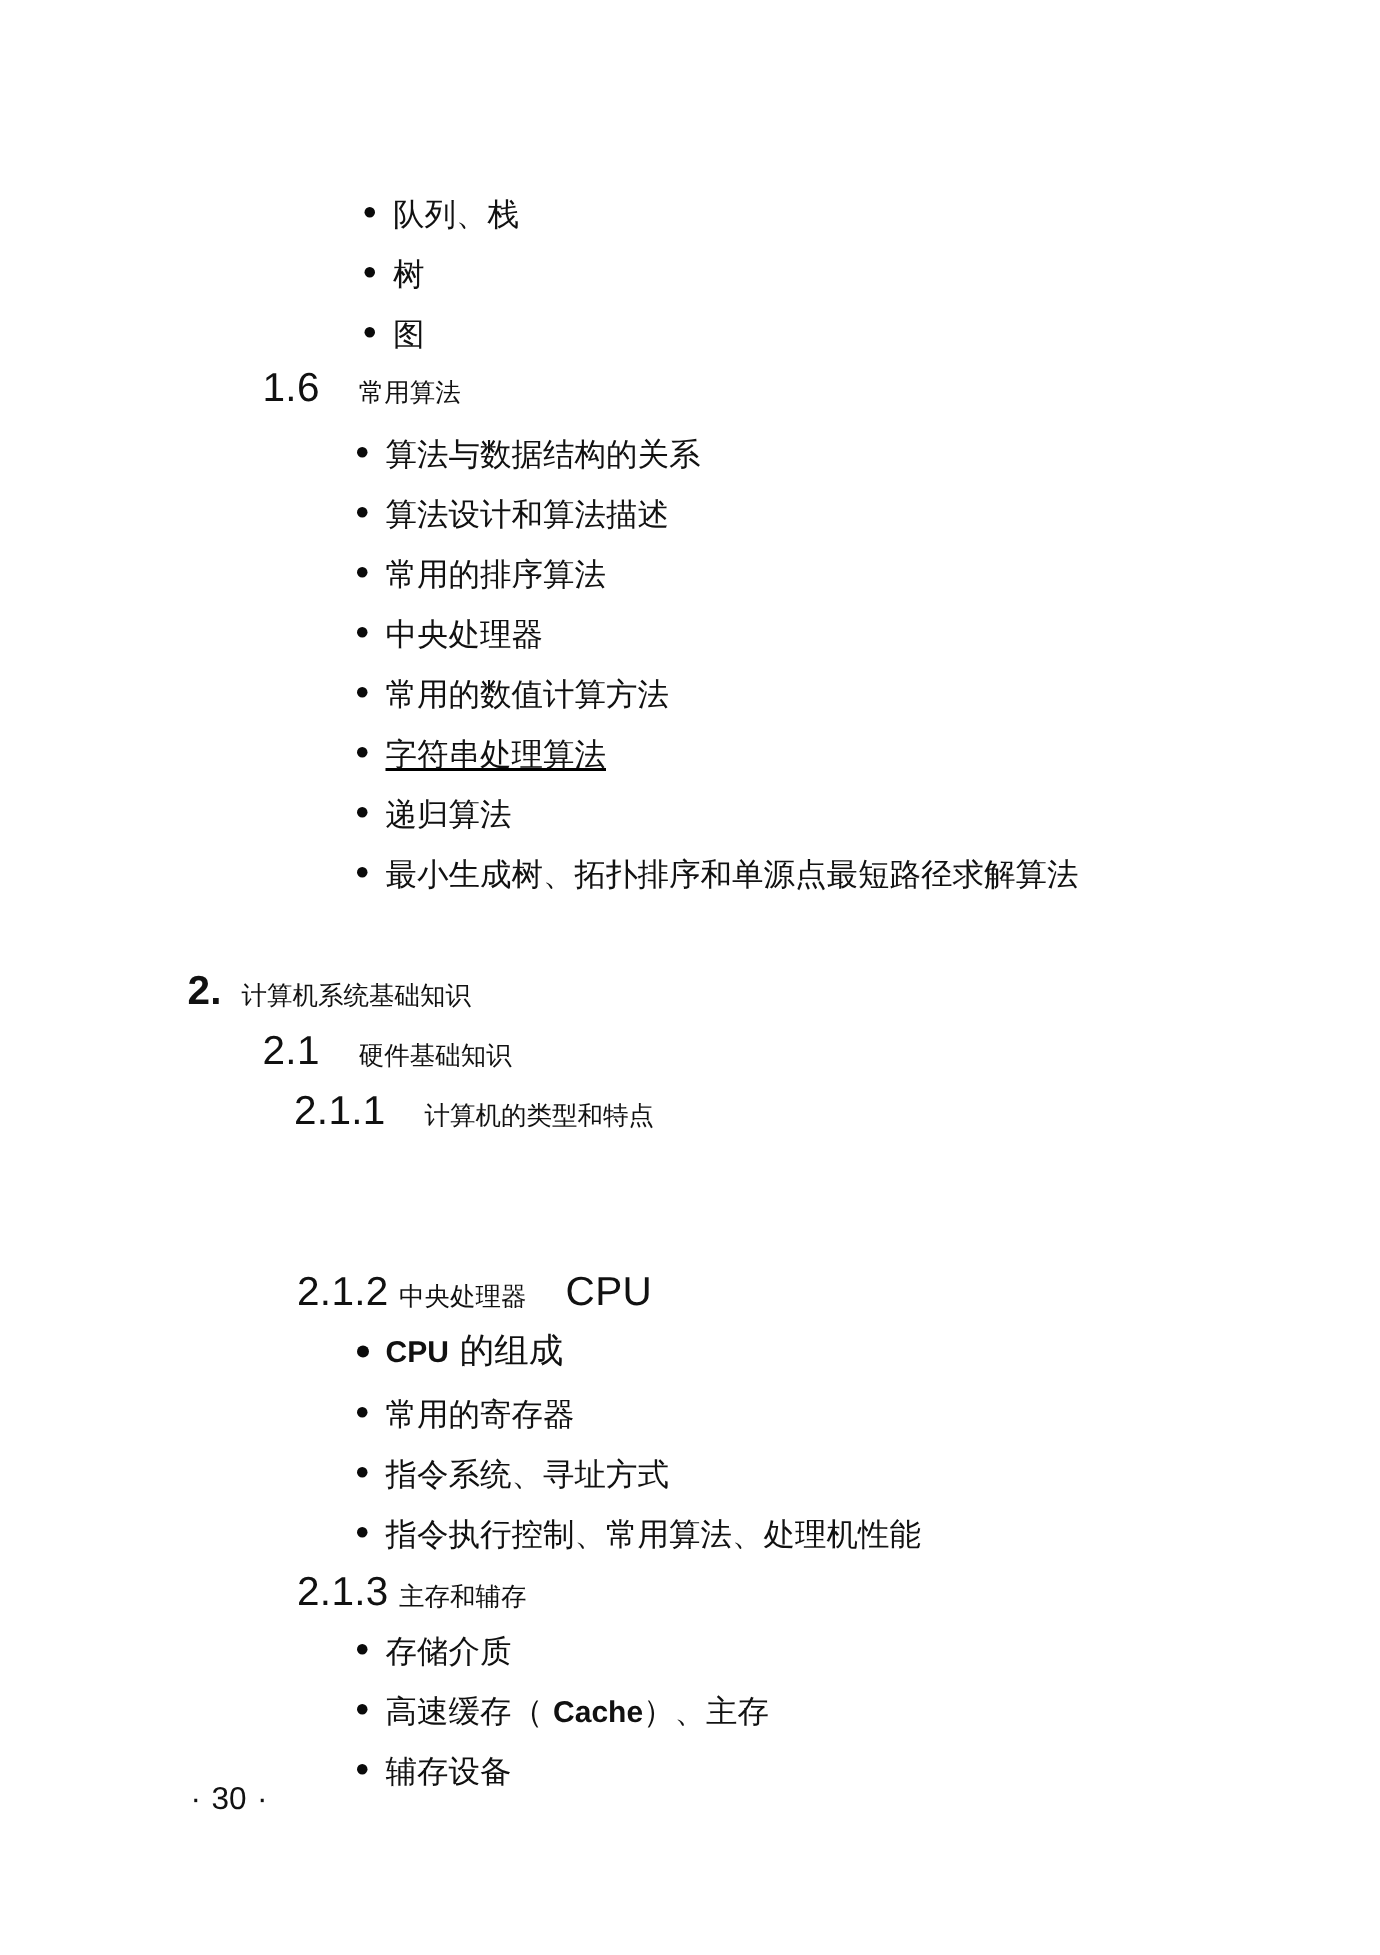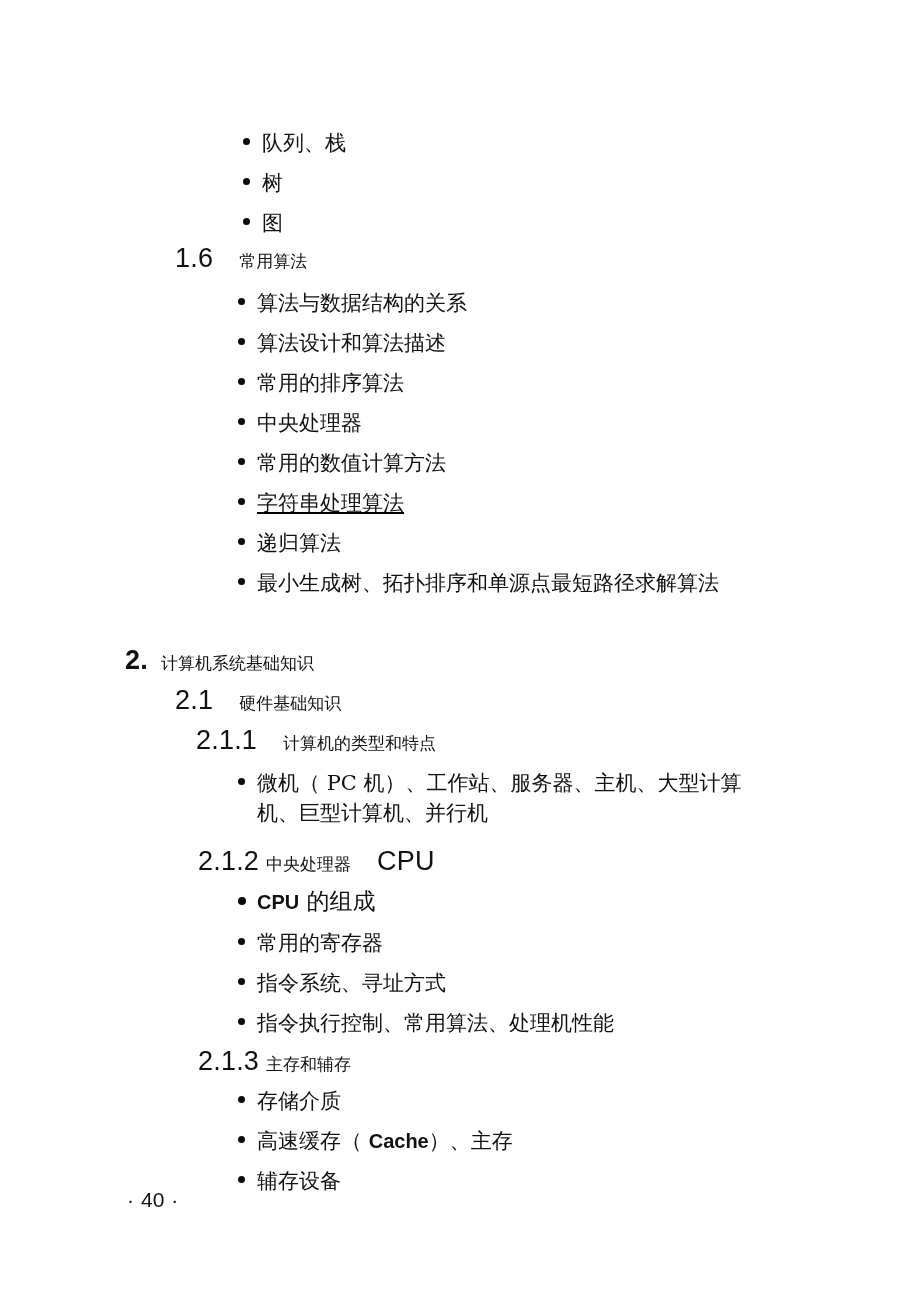--- a/index.html
+++ b/index.html
@@ -159,24 +159,20 @@
   </div>
 
   <div class="line heading-1" style="left:175px; top:685px;">
     <span class="num">2.1</span><span class="gap"></span><span class="cjk">硬件基础知识</span>
   </div>
 
   <div class="line heading-1" style="left:196px; top:725px;">
     <span class="num">2.1.1</span><span class="gap"></span><span class="cjk">计算机的类型和特点</span>
   </div>
 
-  <div class="bullet-item wrap" style="left:238px; top:768px;">
-    <span class="dot"></span>
-    <span class="btext">微机（ PC 机）、工作站、服务器、主机、大型计算机、巨型计算机、并行机</span>
-  </div>
 
   <div class="line heading-1" style="left:198px; top:846px;">
     <span class="num">2.1.2</span><span class="gap-xs"></span><span class="cjk">中央处理器</span><span class="gap"></span><span class="num">CPU</span>
   </div>
 
   <div class="bullet-item big" style="left:238px; top:886px;">
     <span class="dot"></span>
     <span class="btext"><span class="lat">CPU</span> <span>的组成</span></span>
   </div>
   <div class="bullet-item" style="left:238px; top:928px;">
@@ -203,16 +199,16 @@
   <div class="bullet-item" style="left:238px; top:1126px;">
     <span class="dot"></span>
     <span class="btext"><span>高速缓存（</span> <span class="lat">Cache</span><span>）、主存</span></span>
   </div>
   <div class="bullet-item" style="left:238px; top:1166px;">
     <span class="dot"></span>
     <span class="btext">辅存设备</span>
   </div>
 
   <div class="footer">
-    <span class="dotmark">·</span><span>40</span><span class="dotmark">·</span>
+    <span class="dotmark">·</span><span>30</span><span class="dotmark">·</span>
   </div>
 
 </div>
 
 </body></html>

